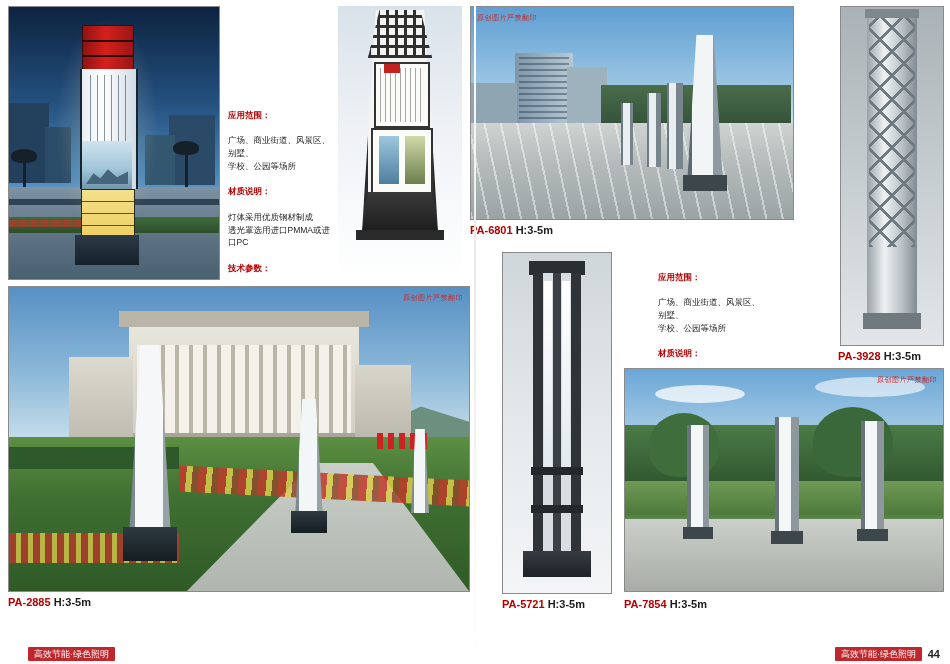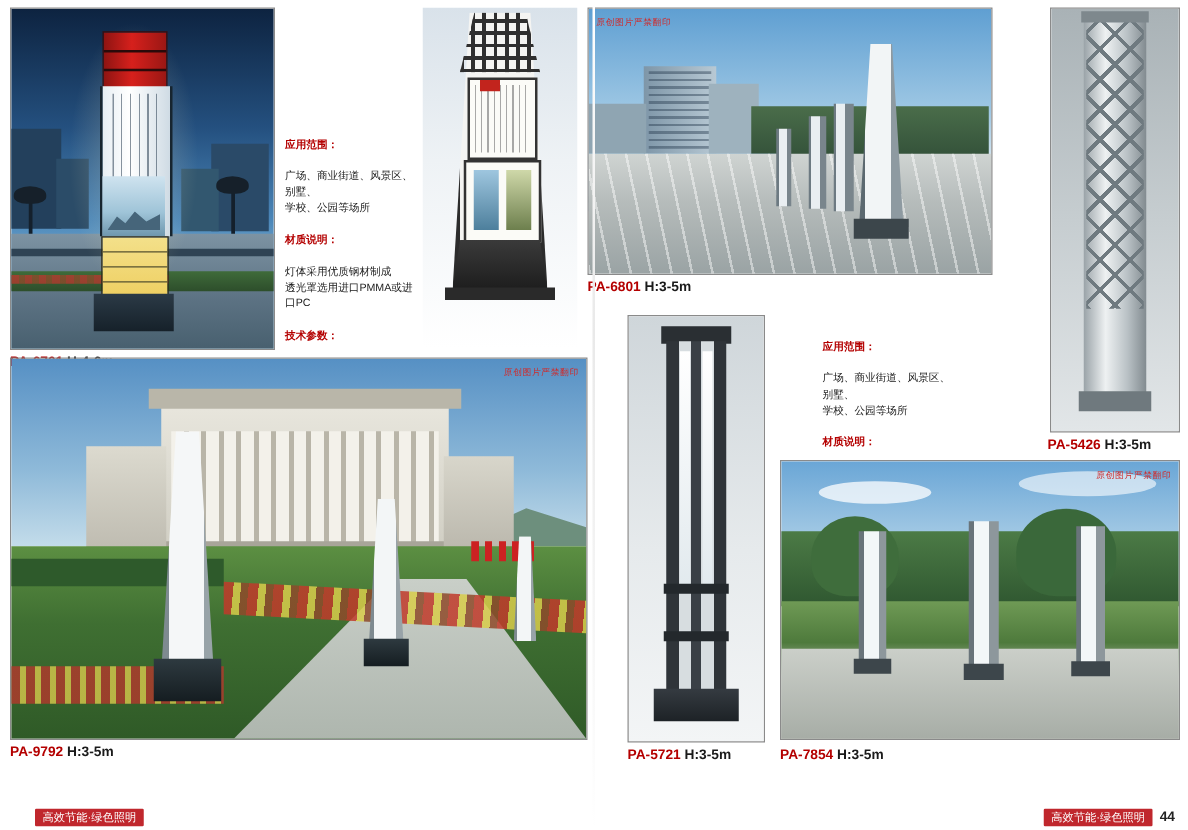--- a/index.html
+++ b/index.html
@@ -254,21 +254,21 @@
   </div>
 
   <div class="photo" id="p6802">
     <div class="bg"></div>
     <div class="col"></div>
     <div class="lat"></div>
     <div class="cap2"></div>
     <div class="foot"></div>
   </div>
   <div class="cap" style="left:838px;top:350px;">
-    <span>PA-5426</span><span class="h"> H:3-5m</span>
+    <span>PA-3928</span><span class="h"> H:3-5m</span>
   </div>
 
   <div class="photo" id="p6703">
     <div class="sky"></div>
     <div class="hill"></div>
     <div class="bldg">
       <div class="roof"></div>
       <div class="cols"></div>
       <div class="base"></div>
     </div>
@@ -281,21 +281,21 @@
     <div class="flowers2"></div>
     <div class="flags"></div>
     <div class="lamp1"></div>
     <div class="lamp1b"></div>
     <div class="lamp2"></div>
     <div class="lamp2b"></div>
     <div class="lamp3"></div>
     <div class="wm" style="right:6px;top:6px;">原创图片严禁翻印</div>
   </div>
   <div class="cap" style="left:8px;top:596px;">
-    <span>PA-9792</span><span class="h"> H:3-5m</span>
+    <span>PA-2885</span><span class="h"> H:3-5m</span>
   </div>
 
   <div class="spec" id="spec2">
     <span class="hdr">应用范围：</span><br>
     <span>广场、商业街道、风景区、别墅、
 学校、公园等场所</span><br>
     <span class="hdr">材质说明：</span><br>
     <span>灯体采用优质钢材制成
 透光罩选用进口PMMA或进口PC</span><br>
     <span class="hdr">技术参数：</span><br>

